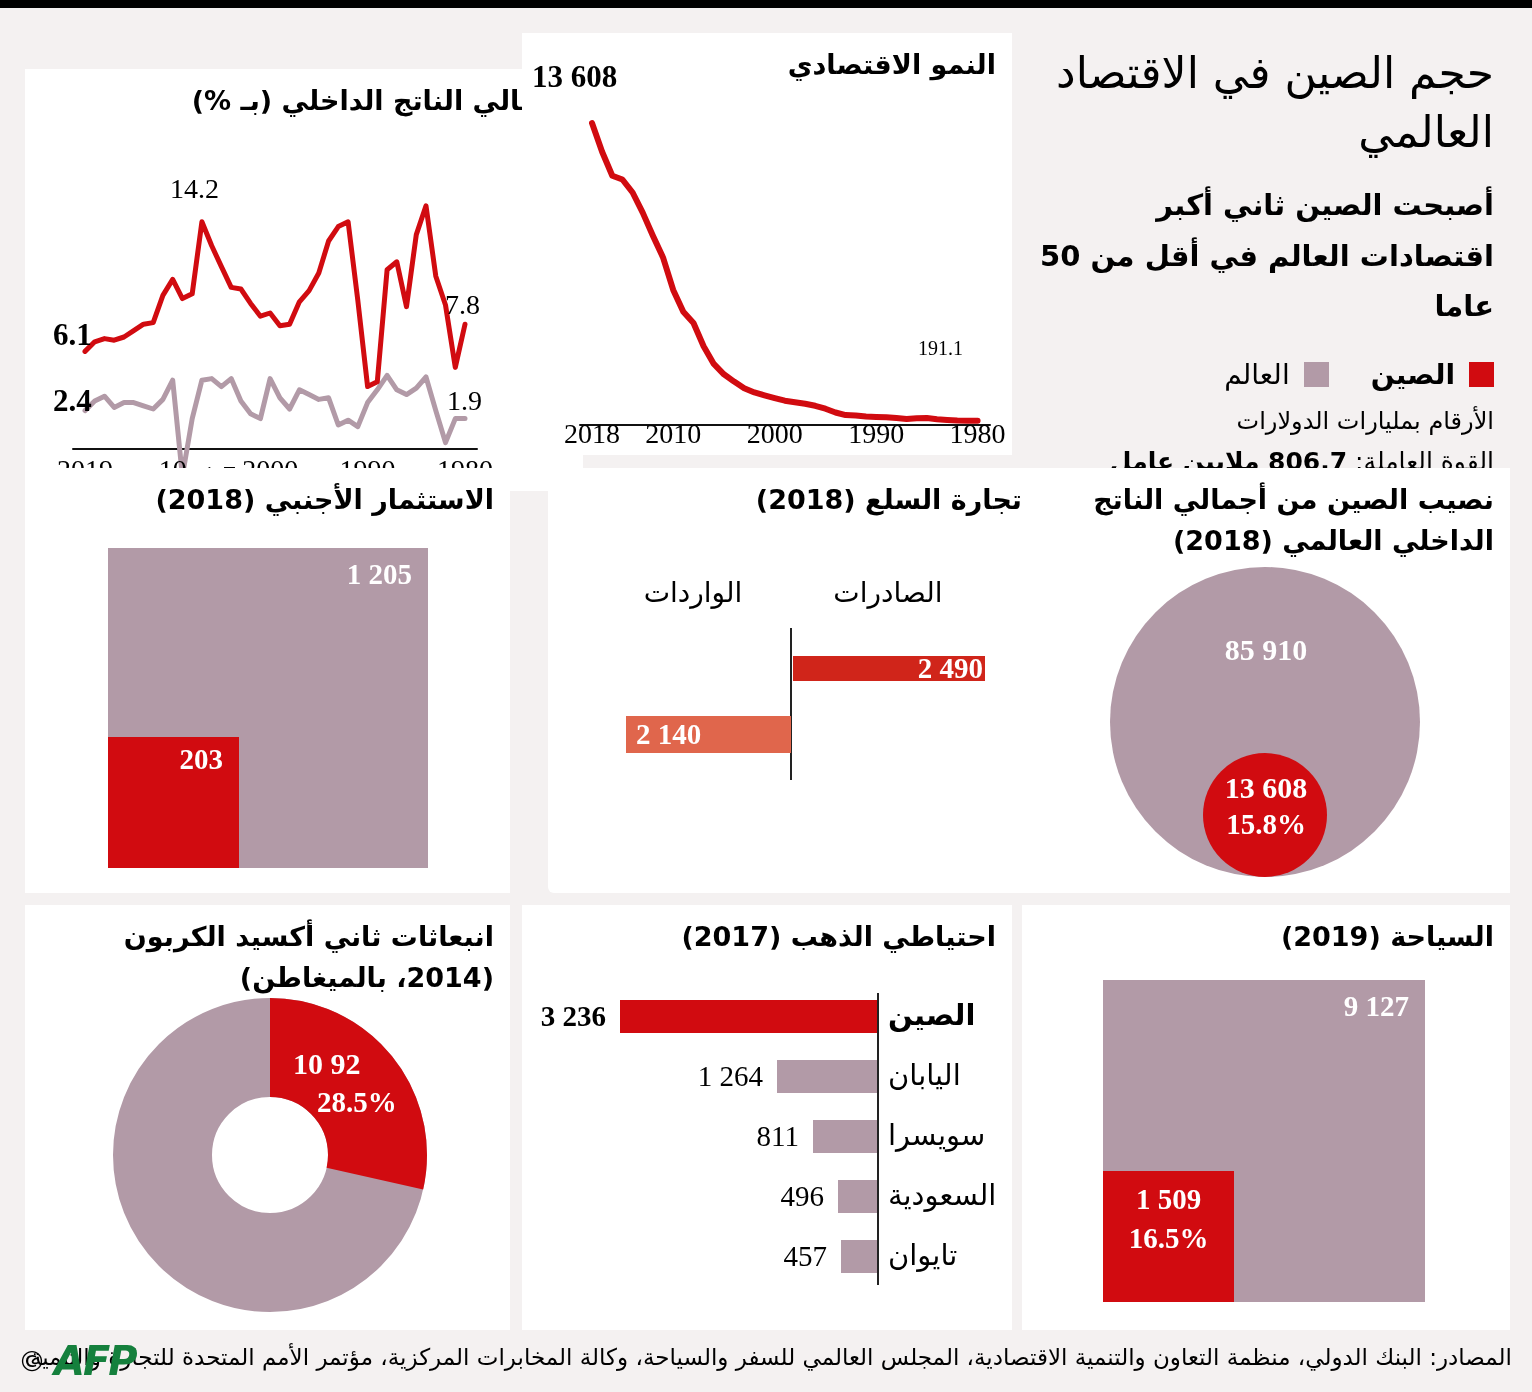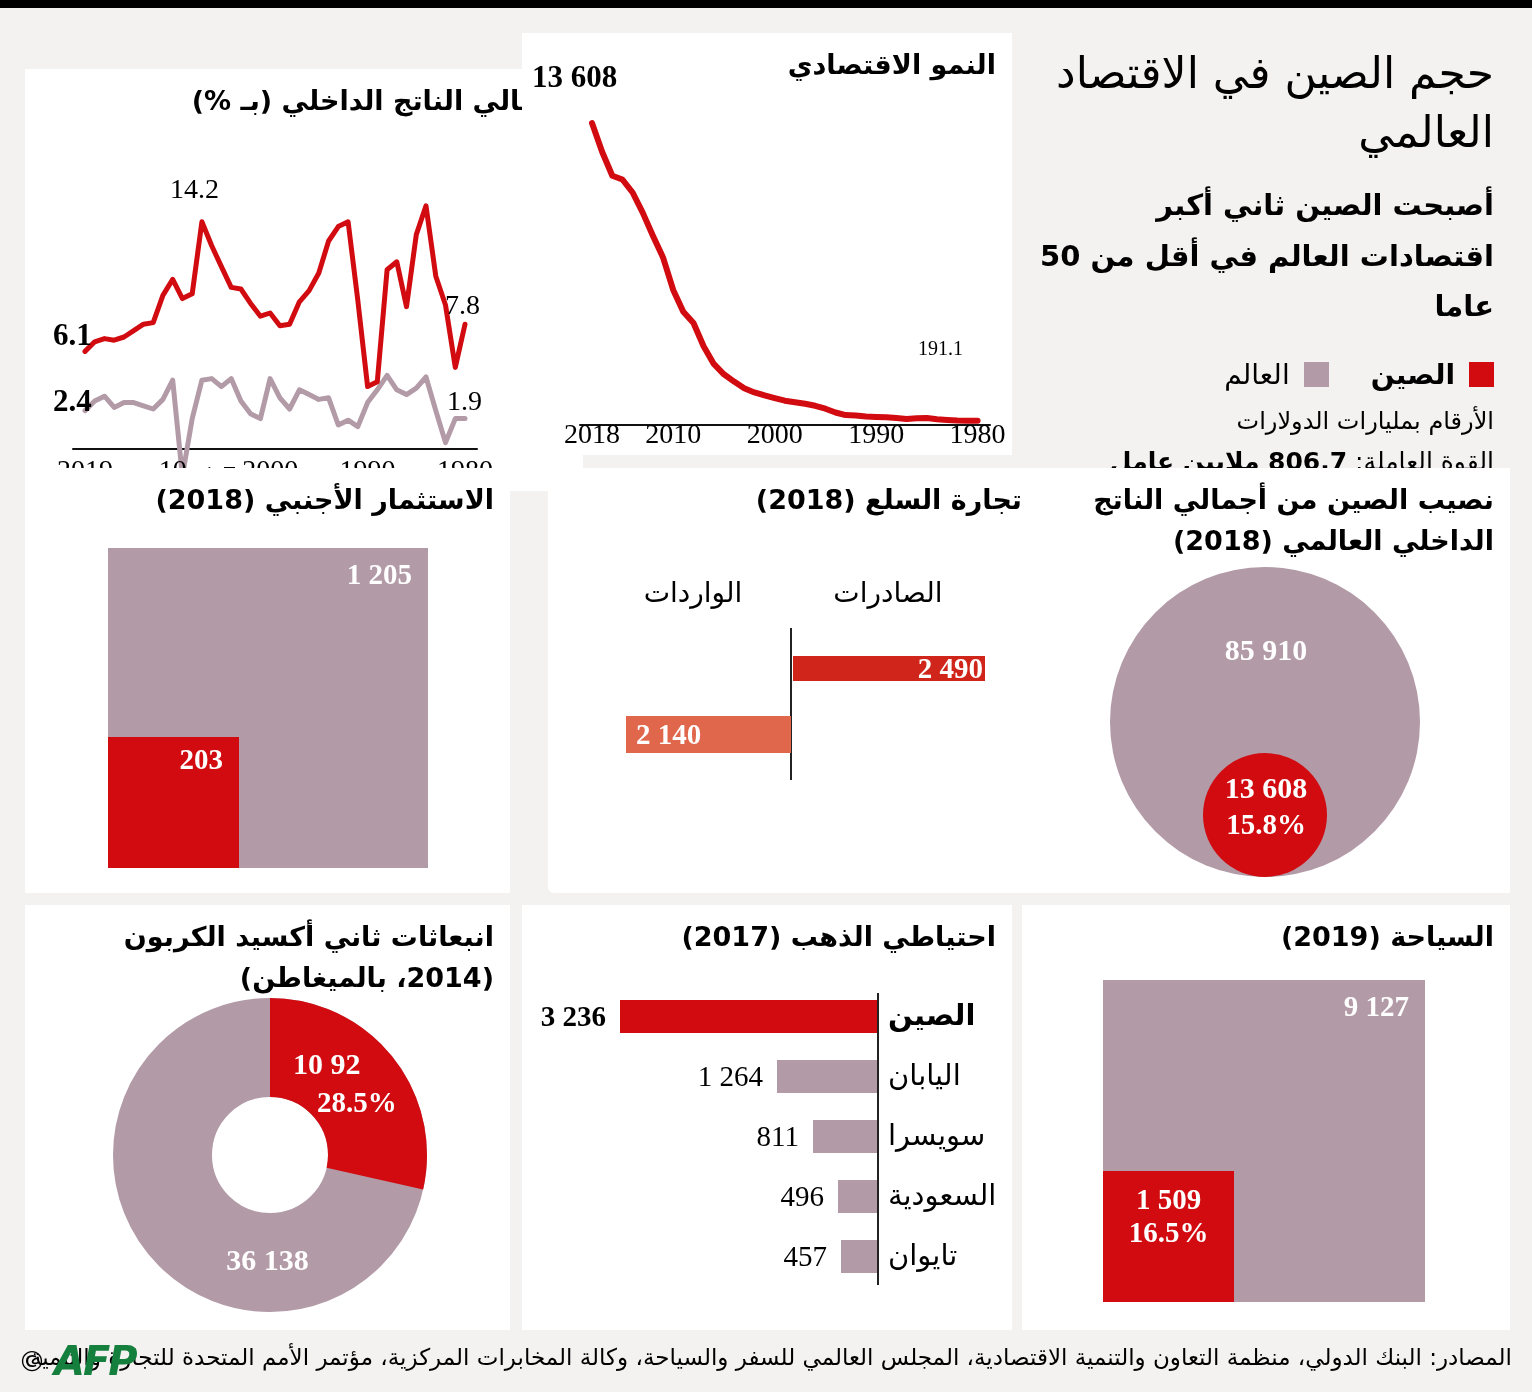--- a/index.html
+++ b/index.html
@@ -44,21 +44,21 @@
   #trade-axis{position:absolute;left:242px;top:160px;width:2px;height:152px;background:#222;}
   .t-bar{position:absolute;display:flex;align-items:center;color:#fff;font-weight:bold;font-size:29px;}
   #trade-export-bar{left:245px;top:188px;height:25px;justify-content:flex-end;padding-right:2px;box-sizing:border-box;}
   #trade-import-bar{right:247px;top:248px;height:37px;justify-content:flex-start;padding-left:10px;box-sizing:border-box;}
 
   
   .sq,.circ{position:absolute;}
   .circ{border-radius:50%;}
   .wlabel{color:#fff;font-weight:bold;font-size:29px;}
   .sq .tr{position:absolute;top:10px;right:16px;}
-  .red-center{position:absolute;left:0;right:0;top:12px;display:flex;flex-direction:column;align-items:center;}
+  .red-center{position:absolute;left:0;right:0;top:12px;display:flex;flex-direction:column;align-items:center;gap:6px;}
 
   #share-world-label,#share-china-label,#share-pct{position:absolute;left:0;right:0;text-align:center;}
   #share-world-label{top:117px;font-size:30px;margin-top:48px;}
   #share-china-label{top:303px;font-size:30px;}
   #share-pct{top:340px;font-size:29px;}
 
   
   #co2-china-label{position:absolute;left:268px;top:142px;font-size:30px;}
   #co2-pct{position:absolute;left:292px;top:181px;font-size:29px;}
   #co2-world-label{position:absolute;left:0;right:0;top:338px;text-align:center;font-size:30px;}
@@ -172,21 +172,20 @@
 </div>
 
 <div class="panel" id="p-co2">
   <div class="ptitle">انبعاثات ثاني أكسيد الكربون (2014، بالميغاطن)</div>
   <svg id="co2-svg" width="320" height="320" viewBox="0 0 320 320" style="position:absolute;left:85px;top:90px">
     <circle id="co2-base" cx="160" cy="160" r="107.5" fill="none" stroke-width="99" stroke="#b29aa7"></circle>
     <circle id="co2-red" cx="160" cy="160" r="107.5" fill="none" stroke-width="99" transform="rotate(-90 160 160)" stroke="#d10b10" stroke-dasharray="192.5 675.4"></circle>
   </svg>
   <span class="wlabel num" id="co2-china-label">10 92</span>
   <span class="wlabel num" id="co2-pct">28.5%</span>
-  <span class="wlabel num" id="co2-world-label">36 138</span>
 </div>
 
 <div class="panel" id="p-gold">
   <div class="ptitle">احتياطي الذهب (2017)</div>
   <div id="gold-axis"></div>
   <div class="gold-rows">
     <div class="gold-row">
       <span class="gold-val bold num" style="right: 406px;">3 236</span>
       <div class="gold-bar" style="width: 257px; background: rgb(209, 11, 16);"></div>
       <span class="gold-country bold">الصين</span>

